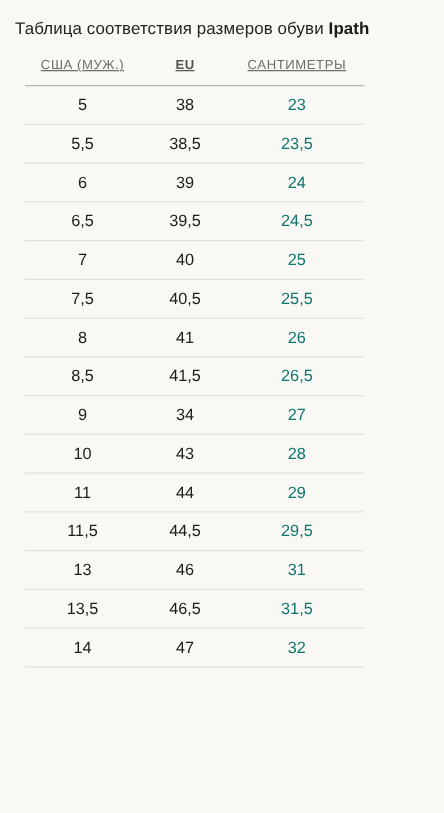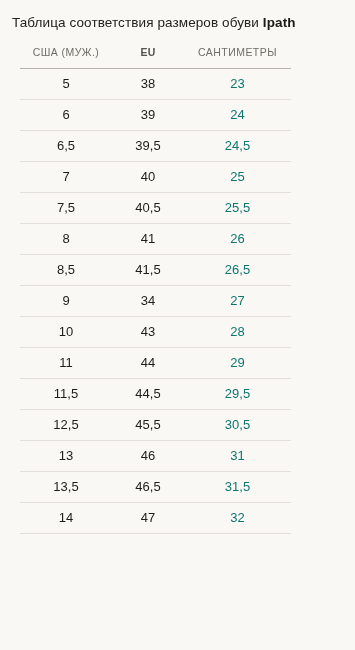--- a/index.html
+++ b/index.html
@@ -57,20 +57,21 @@
     padding: 14px 0 9px 0;
     font-size: 10.5px;
     font-weight: 400;
     line-height: 13px;
     color: #6e6e67;
     text-transform: uppercase;
     letter-spacing: 0.45px;
     text-align: center;
     border-bottom: 1.3px solid #b7b5ac;
     white-space: nowrap;
+    text-decoration: underline;
   }
   thead th.eu-head {
     font-weight: 700;
     color: #55544e;
     letter-spacing: 0.3px;
   }
 
   tbody td {
     height: 30px;
     padding: 0;
@@ -114,20 +115,25 @@
           <th class="cm-head">САНТИМЕТРЫ</th>
         </tr>
       </thead>
       <tbody>
           <tr>
             <td class="col-us">5</td>
             <td class="col-eu">38</td>
             <td class="col-cm">23</td>
           </tr>
           <tr>
+            <td class="col-us">5,5</td>
+            <td class="col-eu">38,5</td>
+            <td class="col-cm">23,5</td>
+          </tr>
+          <tr>
             <td class="col-us">6</td>
             <td class="col-eu">39</td>
             <td class="col-cm">24</td>
           </tr>
           <tr>
             <td class="col-us">6,5</td>
             <td class="col-eu">39,5</td>
             <td class="col-cm">24,5</td>
           </tr>
           <tr>
@@ -164,25 +170,20 @@
             <td class="col-us">11</td>
             <td class="col-eu">44</td>
             <td class="col-cm">29</td>
           </tr>
           <tr>
             <td class="col-us">11,5</td>
             <td class="col-eu">44,5</td>
             <td class="col-cm">29,5</td>
           </tr>
           <tr>
-            <td class="col-us">12,5</td>
-            <td class="col-eu">45,5</td>
-            <td class="col-cm">30,5</td>
-          </tr>
-          <tr>
             <td class="col-us">13</td>
             <td class="col-eu">46</td>
             <td class="col-cm">31</td>
           </tr>
           <tr>
             <td class="col-us">13,5</td>
             <td class="col-eu">46,5</td>
             <td class="col-cm">31,5</td>
           </tr>
           <tr>

